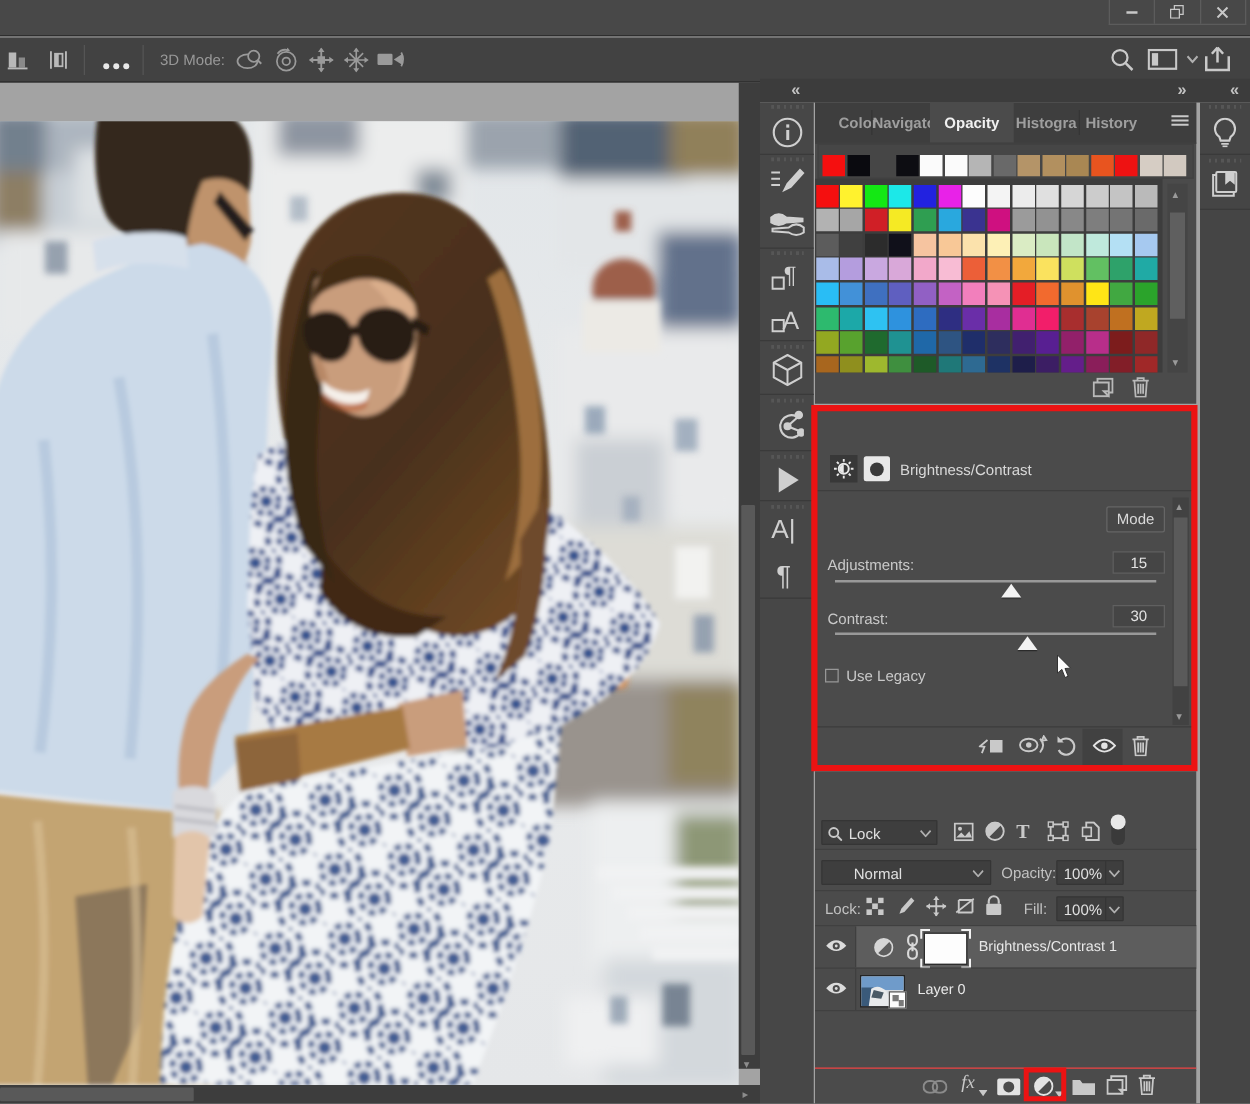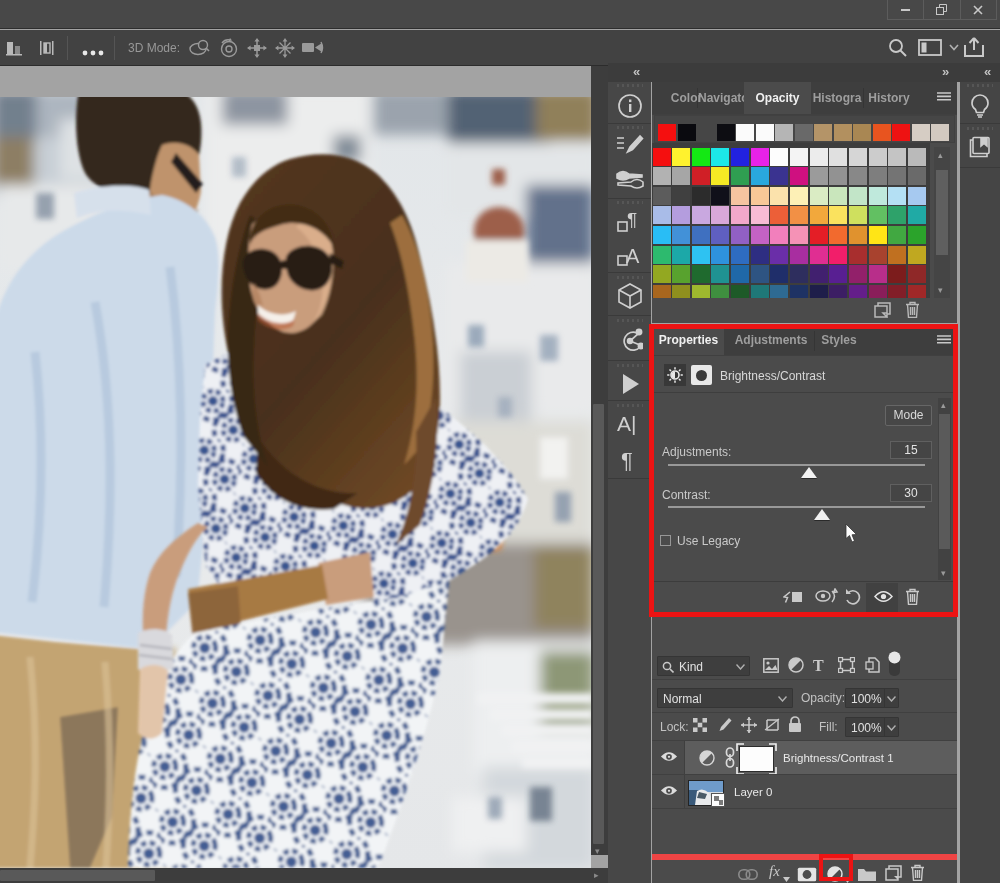--- a/index.html
+++ b/index.html
@@ -65,21 +65,21 @@
 #propsb .thumb{position:absolute;left:1px;top:16px;width:11px;height:135px;background:#5a5a5a}
 #propbottom{position:absolute;left:0;top:256px;width:303px;height:31px;border-top:1px solid #3c3c3c}
 
 #layers{left:652px;top:617px;width:305px;height:266px}
 #laytabs{height:28px}
 .well{position:absolute;background:#3e3e3e;border:1px solid #353535;border-radius:1px}
 .wlabel{position:absolute;font-size:12px;color:#c2c2c2}
 .wtext{position:absolute;font-size:12px;color:#e0e0e0}
 #lay1hl{position:absolute;left:32px;top:124px;width:273px;height:33px;background:#5d5d5d}
 .lname{position:absolute;font-size:11.5px;color:#e8e8e8}
-#laybottom{position:absolute;left:0;top:237px;width:305px;height:29px;border-top:6px solid #ef4444}
+#laybottom{position:absolute;left:0;top:237px;width:305px;height:29px;border-top:1px solid #ef4444}
 .eye{position:absolute}
 </style></head><body>
 <div id="app">
 
 <div class="abs" id="titlebar">
   <div class="abs" id="winbtns">
     <div>
           <svg width="10" height="10">
             <rect x="0" y="4" width="9" height="2" fill="#c8c8c8"></rect>
           </svg>
@@ -578,31 +578,20 @@
     <svg class="abs" style="left:253px;top:3px" width="15" height="17" viewBox="0 0 15 17">
       <g fill="none" stroke="#b9b9b9" stroke-width="1.4">
         <path d="M1 3.5 h13 M5 3.5 v-2 h5 v2 M2.5 3.5 l1 13 h8 l1 -13"></path>
         <path d="M5.5 6 v8 M7.5 6 v8 M9.5 6 v8"></path>
       </g>
     </svg>
   </div>
 </div>
 
 <div class="abs panel" id="props">
-  <div class="tabbar" id="proptabs">
-    <div class="tab active" style="left:1px;width:71px;line-height:31px">Properties</div>
-    <div class="tab" style="left:79px;width:80px;line-height:31px">Adjustments</div>
-    <div class="tabsep" style="left:162px"></div>
-    <div class="tab" style="left:163px;width:48px;line-height:31px">Styles</div>
-    <svg class="burger" style="left:285px;top:9px" width="14" height="12">
-          <g stroke="#c9c9c9" stroke-width="1.6">
-            <path d="M0 2 h14 M0 5.4 h14 M0 8.8 h14"></path>
-          </g>
-        </svg>
-  </div>
 
   <div class="abs" style="left:12px;top:39px;width:22px;height:22px;background:#383838">
     <svg style="margin:2px" width="18" height="18" viewBox="0 0 18 18">
       <circle cx="9" cy="9" r="4" fill="none" stroke="#e8e8e8" stroke-width="1.6"></circle>
       <g stroke="#e8e8e8" stroke-width="1.5">
             <path d="M9 1.2 V3.4 M9 14.6 V16.8 M1.2 9 H3.4 M14.6 9 H16.8 M3.5 3.5 L5 5 M13 13 L14.5 14.5 M14.5 3.5 L13 5 M5 13 L3.5 14.5"></path>
           </g>
       <path d="M9 5.5 a3.5 3.5 0 0 0 0 7z" fill="#e8e8e8"></path>
     </svg>
   </div>
@@ -660,21 +649,21 @@
 </div>
 <div class="abs" id="redrect"></div>
 
 <div class="abs panel" id="layers">
   
   <div class="well" style="left:5px;top:39px;width:93px;height:20px">
     <svg style="position:absolute;left:4px;top:4px" width="12" height="12" viewBox="0 0 12 12">
       <circle cx="5" cy="5" r="3.6" fill="none" stroke="#c9c9c9" stroke-width="1.5"></circle>
           <path d="M8 8 L11.5 11.5" stroke="#c9c9c9" stroke-width="1.6"></path>
     </svg>
-    <span class="wtext" style="left:21px;top:3px">Kind</span>
+    <span class="wtext" style="left:21px;top:3px">Lock</span>
     <svg style="position:absolute;right:4px;top:7px" width="9" height="6">
           <path d="M0.5 0.5 L4.5 5 L8.5 0.5" fill="none" stroke="#b0b0b0" stroke-width="1.4"></path>
         </svg>
   </div>
   <svg class="abs" style="left:111px;top:41px" width="16" height="15" viewBox="0 0 16 15">
     <rect x="0.8" y="0.8" width="14.4" height="13.4" fill="none" stroke="#c9c9c9" stroke-width="1.5"></rect>
     <circle cx="5" cy="5" r="1.6" fill="#c9c9c9"></circle>
         <path d="M2 12 l4 -4 3 3 3.5 -4 2 5z" fill="#c9c9c9"></path>
   </svg>
   <svg class="abs" style="left:136px;top:40px" width="16" height="16" viewBox="0 0 16 16">
@@ -695,21 +684,21 @@
     <path d="M4 1 h6 l4 4 v10 h-10z" fill="none" stroke="#c9c9c9" stroke-width="1.5"></path>
     <rect x="1" y="5" width="7" height="7" fill="#4b4b4b" stroke="#c9c9c9" stroke-width="1.3"></rect>
   </svg>
   <div class="abs" style="left:237px;top:38px;width:11px;height:21px;background:#3a3a3a;border-radius:5px"></div>
   <svg class="abs" style="left:235px;top:33px" width="15" height="15">
         <circle cx="7.5" cy="7.5" r="6" fill="#e8e8e8"></circle>
       </svg>
   <div class="abs" style="left:0px;top:62px;width:305px;height:1px;background:#404040"></div>
   
   <div class="well" style="left:5px;top:71px;width:136px;height:20px">
-    <span class="wtext" style="left:5px;top:3px">Normal</span>
+    <span class="wtext" style="left:25px;top:3px">Normal</span>
     <svg style="position:absolute;right:5px;top:7px" width="9" height="6">
           <path d="M0.5 0.5 L4.5 5 L8.5 0.5" fill="none" stroke="#b0b0b0" stroke-width="1.4"></path>
         </svg>
   </div>
   <span class="wlabel" style="left:149px;top:74px">Opacity:</span>
   <div class="well" style="left:193px;top:71px;width:54px;height:20px">
     <span class="wtext" style="left:5px;top:3px">100%</span>
     <div style="position:absolute;right:13px;top:0;width:1px;height:100%;background:#353535"></div>
     <svg style="position:absolute;right:2px;top:7px" width="9" height="6">
           <path d="M0.5 0.5 L4.5 5 L8.5 0.5" fill="none" stroke="#b0b0b0" stroke-width="1.4"></path>

